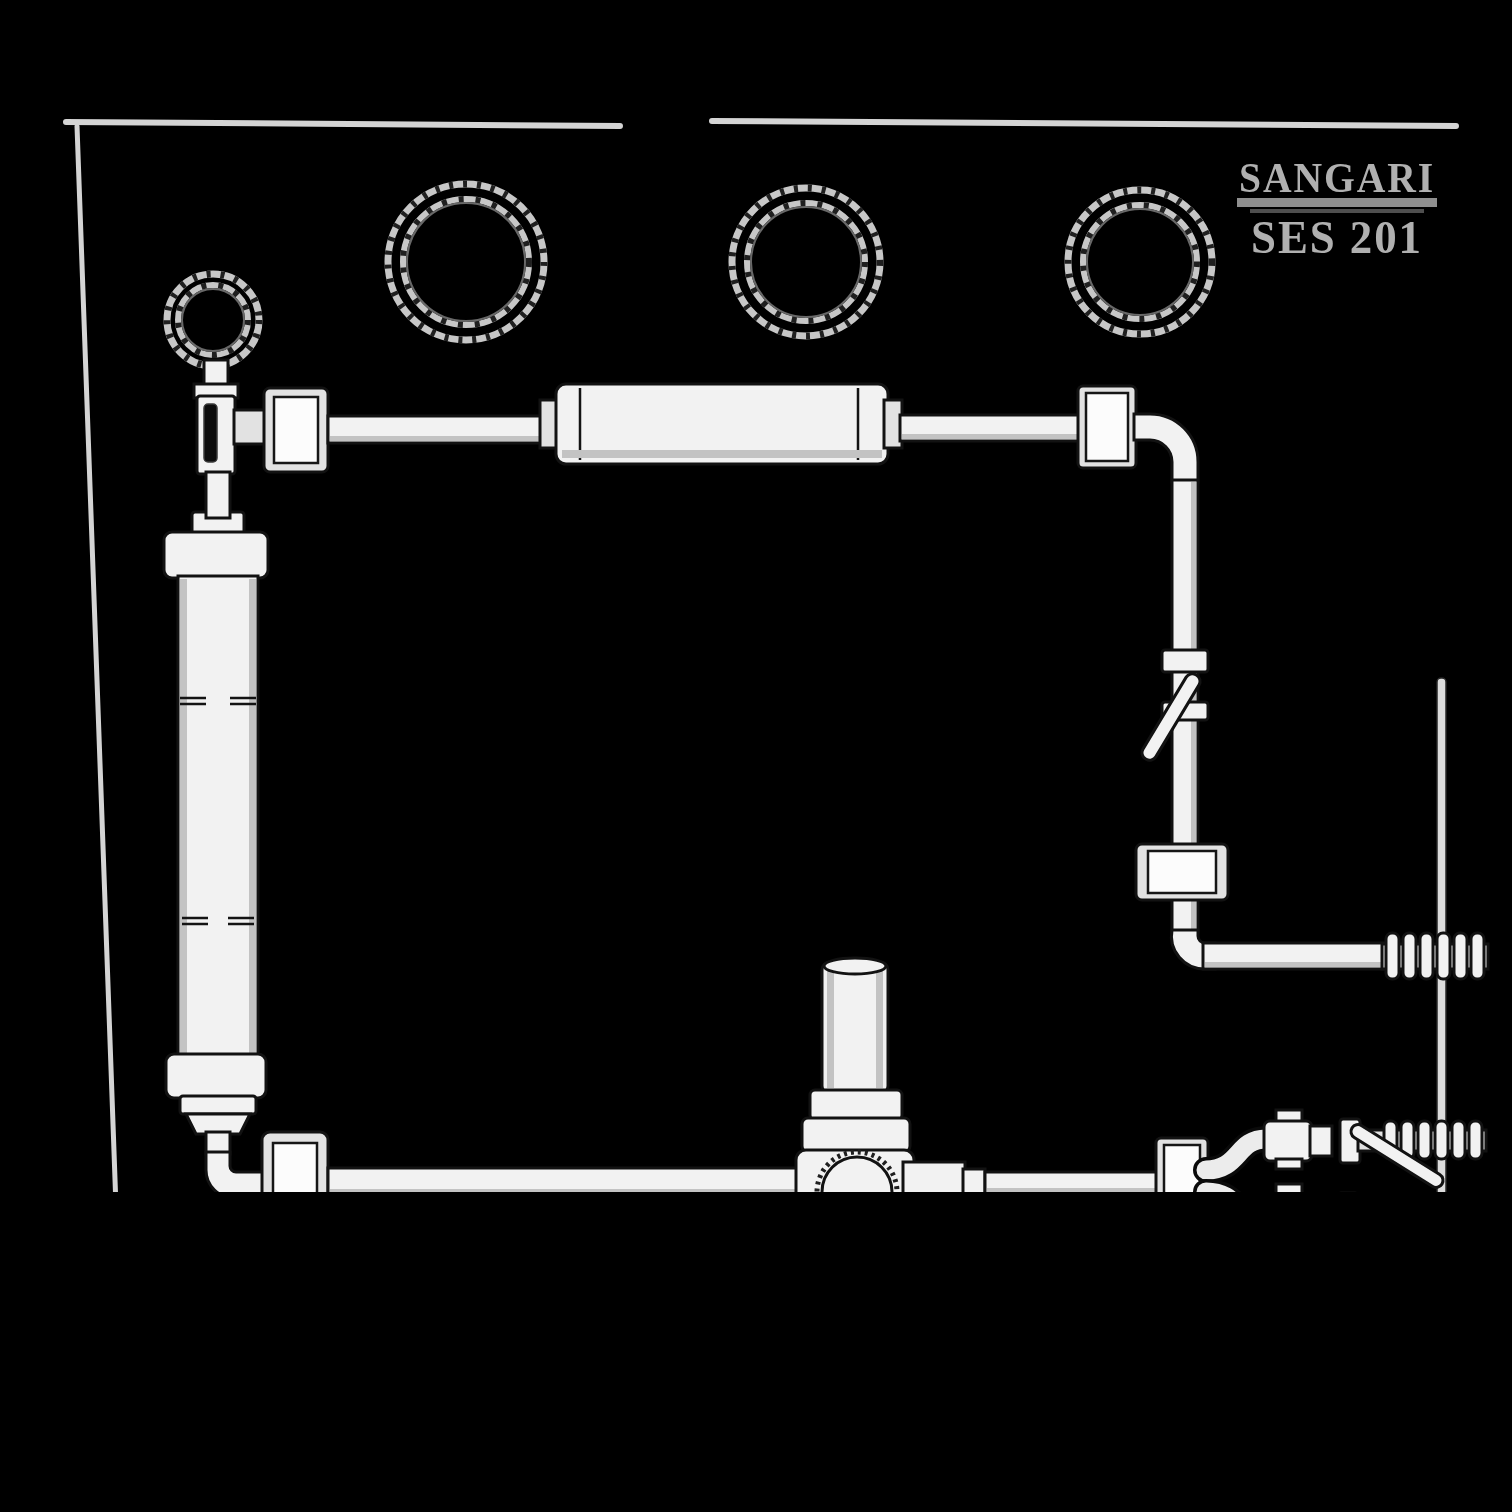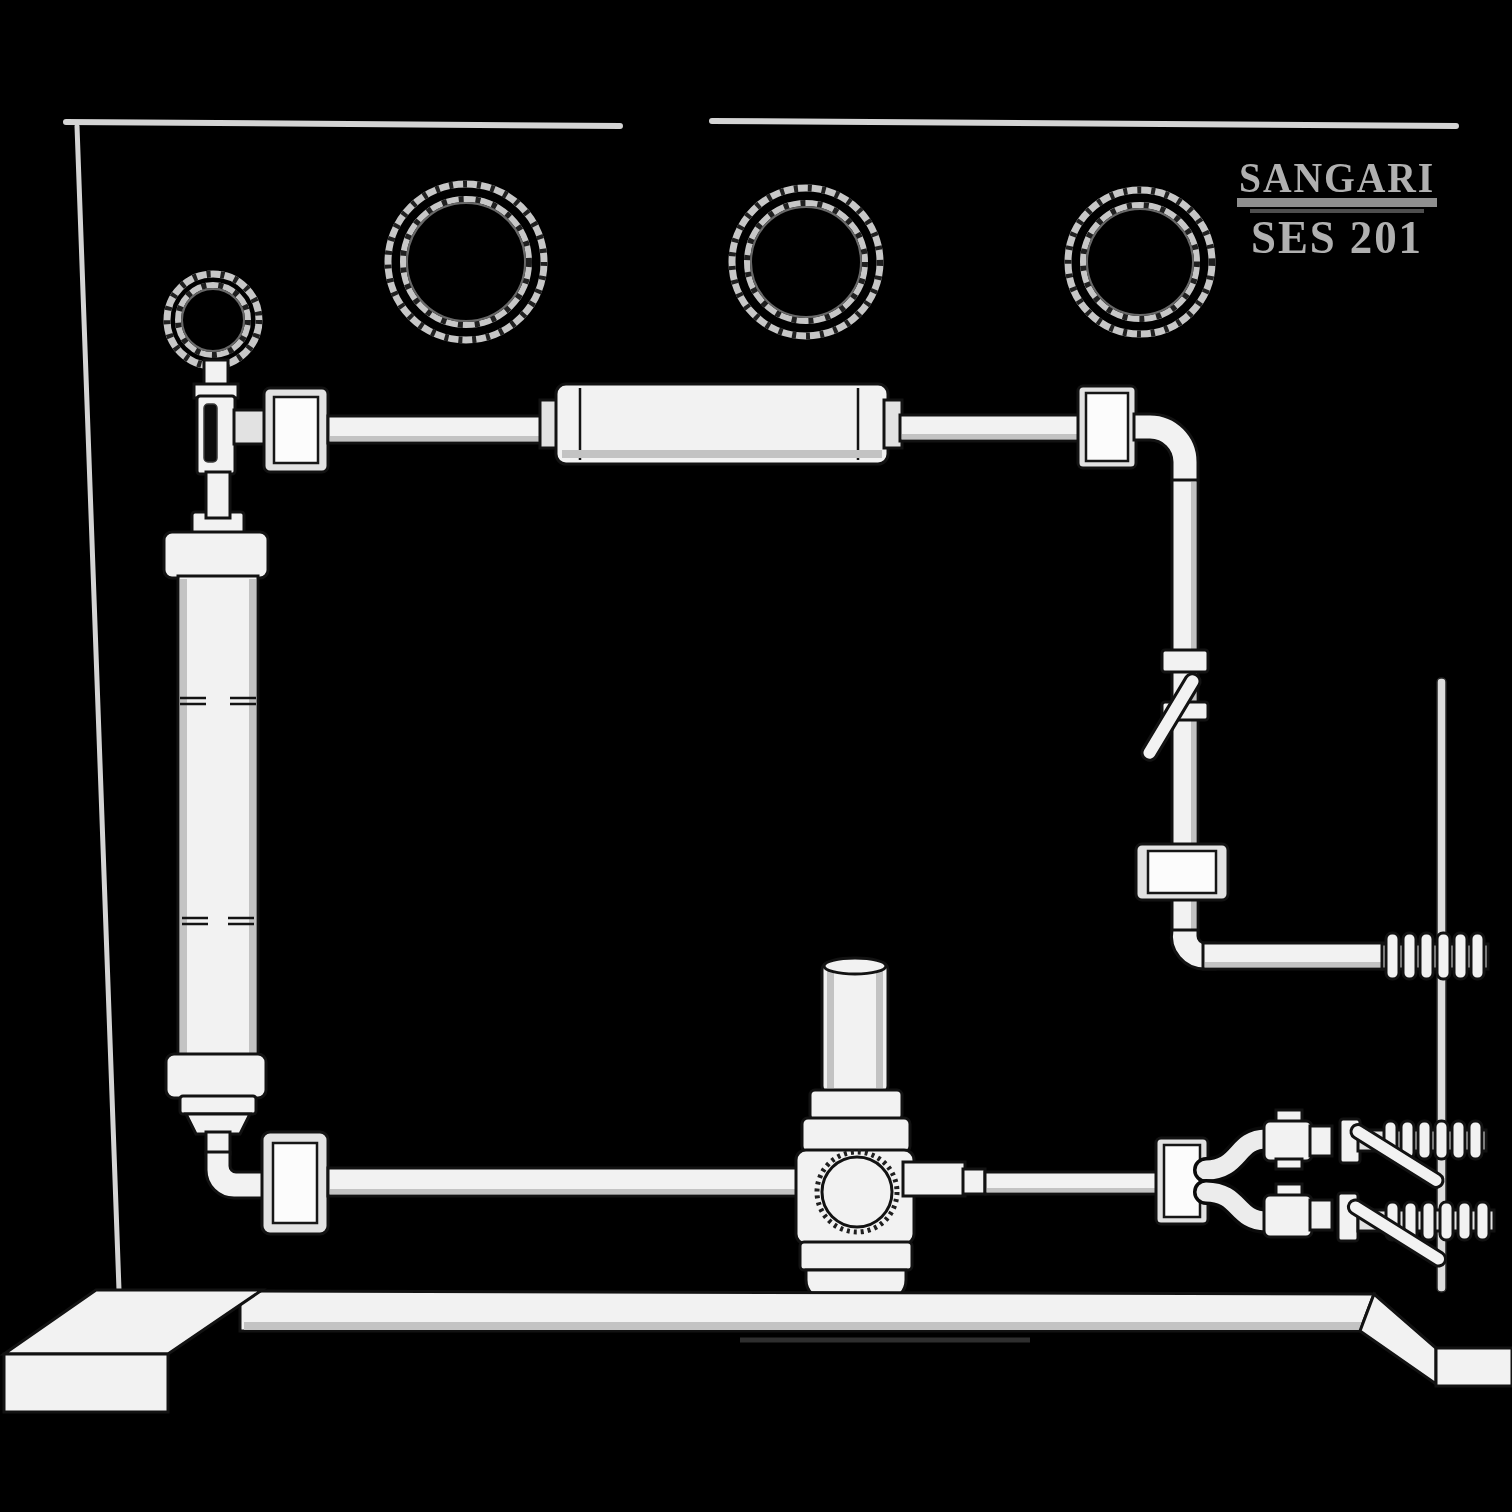--- a/index.html
+++ b/index.html
@@ -1,16 +1,16 @@
 <!DOCTYPE html>
 <html style="--background: #000000; --part-fill: #f2f2f2; --part-outline: #121212; --frame-line: #d4d4d4; --text: #b0b0b0;"><head>
 <meta charset="utf-8">
 <style>
   html,body { margin:0; padding:0; background: var(--background,#000); }
-  .stage { position:relative; width:1512px; height:1512px; background: var(--background,#000); overflow:hidden; }
+  .stage { position:relative; width:1512px; height:1192px; background: var(--background,#000); overflow:hidden; }
   svg { display:block; }
 
   .bg        { fill: var(--background,#000); }
   .part      { fill: var(--part-fill,#f2f2f2); stroke: var(--part-outline,#121212); stroke-width:3; }
   .part-dark { fill:#e2e2e2; stroke: var(--part-outline,#121212); stroke-width:3; }
   .inner     { fill:#fcfcfc; stroke:#161616; stroke-width:2.5; }
   .shade     { fill:#c3c3c3; stroke:none; }
   .slot      { fill:#0c0c0c; stroke:#3a3a3a; stroke-width:1.5; }
   .frame-line{ stroke: var(--frame-line,#d4d4d4); stroke-width:6; stroke-linecap:round; fill:none; }
   .rod       { fill:#dcdcdc; stroke:#262626; stroke-width:1.5; }

